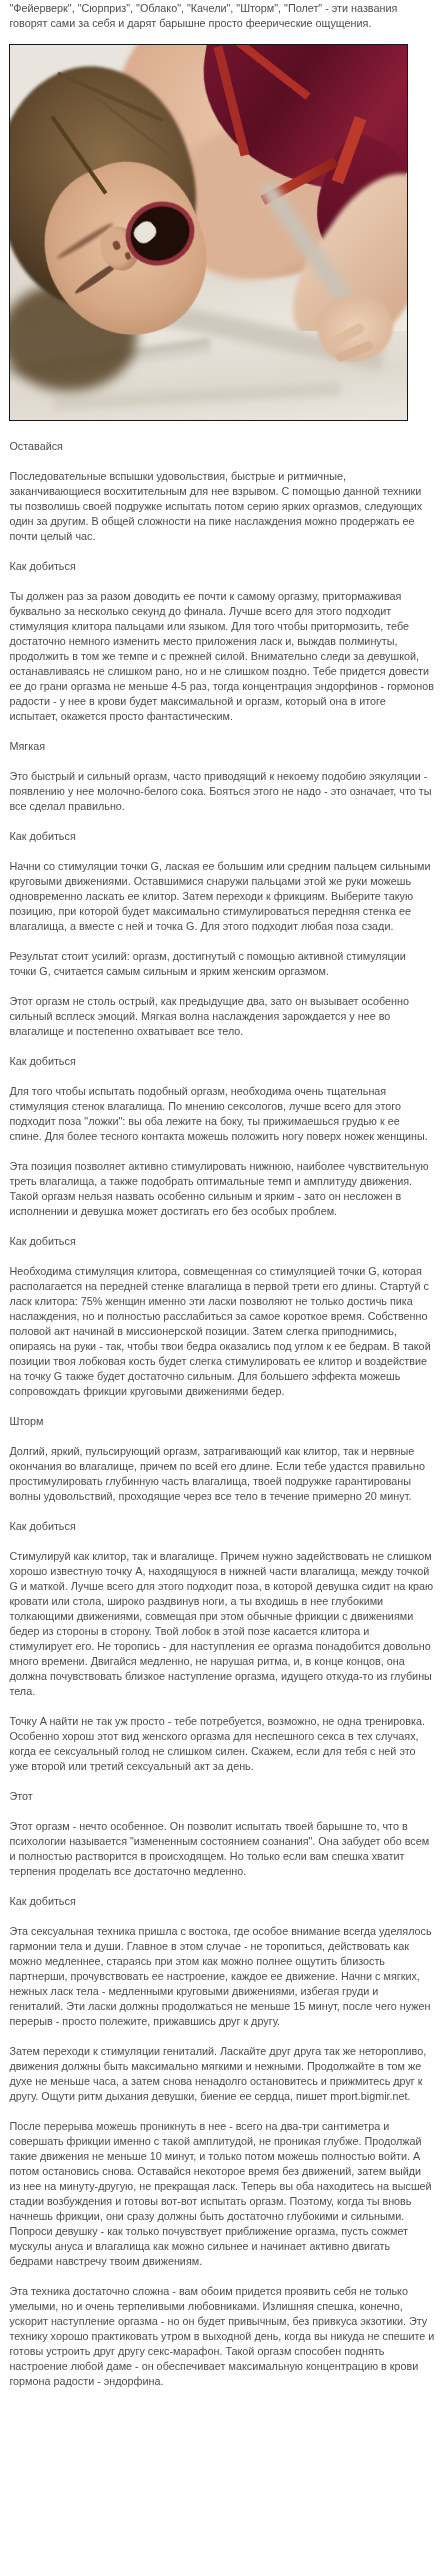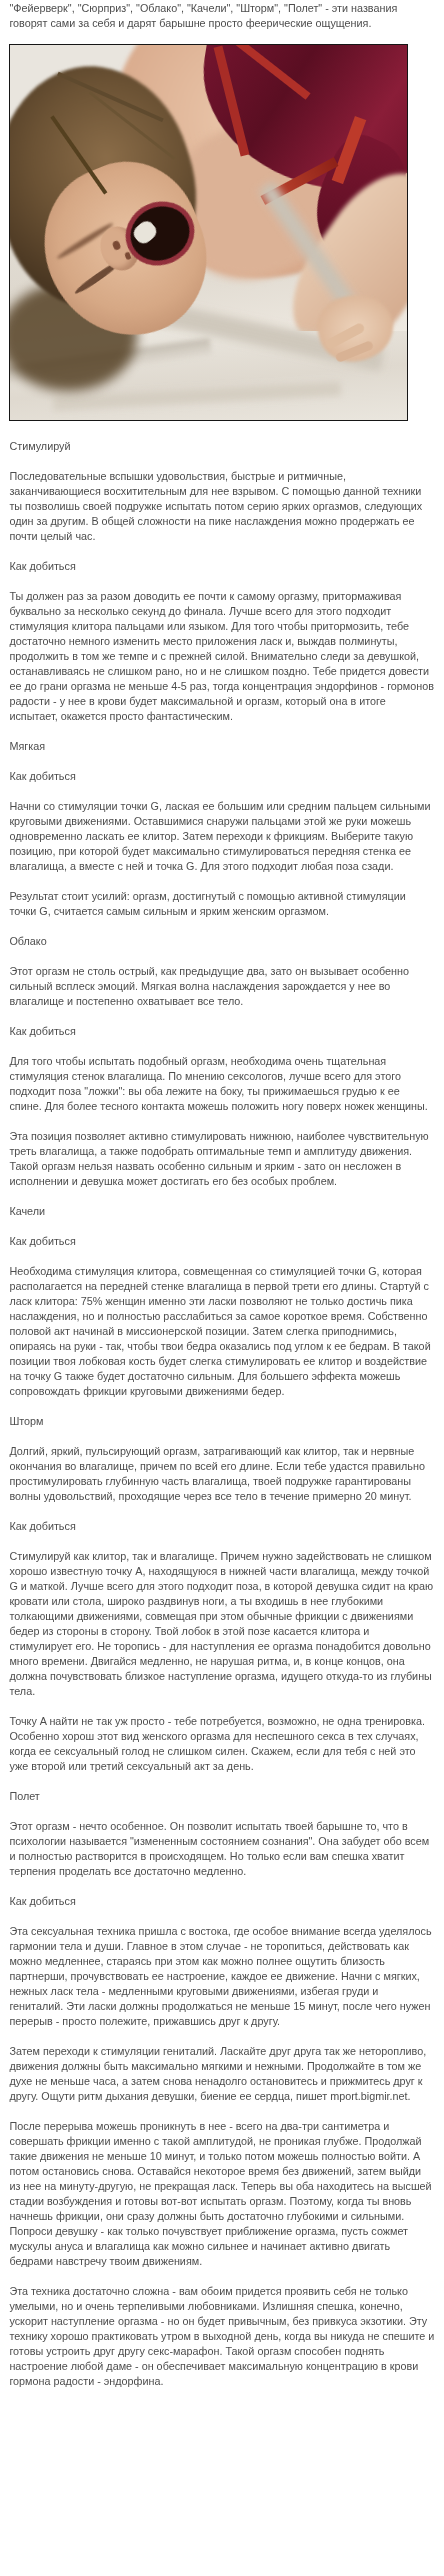--- a/index.html
+++ b/index.html
@@ -111,42 +111,41 @@
     <div class="ph nose"></div>
     <div class="ph nostril"></div>
     <div class="ph mouth"></div>
     <div class="ph teeth"></div>
     <div class="ph hand"></div>
     <div class="ph finger-1"></div>
     <div class="ph finger-2"></div>
   </div>
 
   <div class="text-col">
-    <p class="block">Стимулируй</p>
+    <p class="block">Оставайся</p>
     <p class="block">Последовательные вспышки удовольствия, быстрые и ритмичные, заканчивающиеся восхитительным для нее взрывом. С помощью данной техники ты позволишь своей подружке испытать потом серию ярких оргазмов, следующих один за другим. В общей сложности на пике наслаждения можно продержать ее почти целый час.</p>
     <p class="block">Как добиться</p>
     <p class="block">Ты должен раз за разом доводить ее почти к самому оргазму, притормаживая буквально за несколько секунд до финала. Лучше всего для этого подходит стимуляция клитора пальцами или языком. Для того чтобы притормозить, тебе достаточно немного изменить место приложения ласк и, выждав полминуты, продолжить в том же темпе и с прежней силой. Внимательно следи за девушкой, останавливаясь не слишком рано, но и не слишком поздно. Тебе придется довести ее до грани оргазма не меньше 4-5 раз, тогда концентрация эндорфинов - гормонов радости - у нее в крови будет максимальной и оргазм, который она в итоге испытает, окажется просто фантастическим.</p>
     <p class="block">Мягкая</p>
+    <p class="block">Это быстрый и сильный оргазм, часто приводящий к некоему подобию эякуляции - появлению у нее молочно-белого сока. Бояться этого не надо - это означает, что ты все сделал правильно.</p>
     <p class="block">Как добиться</p>
     <p class="block">Начни со стимуляции точки G, лаская ее большим или средним пальцем сильными круговыми движениями. Оставшимися снаружи пальцами этой же руки можешь одновременно ласкать ее клитор. Затем переходи к фрикциям. Выберите такую позицию, при которой будет максимально стимулироваться передняя стенка ее влагалища, а вместе с ней и точка G. Для этого подходит любая поза сзади.</p>
     <p class="block">Результат стоит усилий: оргазм, достигнутый с помощью активной стимуляции точки G, считается самым сильным и ярким женским оргазмом.</p>
-    <p class="block">Облако</p>
     <p class="block">Этот оргазм не столь острый, как предыдущие два, зато он вызывает особенно сильный всплеск эмоций. Мягкая волна наслаждения зарождается у нее во влагалище и постепенно охватывает все тело.</p>
     <p class="block">Как добиться</p>
     <p class="block">Для того чтобы испытать подобный оргазм, необходима очень тщательная стимуляция стенок влагалища. По мнению сексологов, лучше всего для этого подходит поза "ложки": вы оба лежите на боку, ты прижимаешься грудью к ее спине. Для более тесного контакта можешь положить ногу поверх ножек женщины.</p>
     <p class="block">Эта позиция позволяет активно стимулировать нижнюю, наиболее чувствительную треть влагалища, а также подобрать оптимальные темп и амплитуду движения. Такой оргазм нельзя назвать особенно сильным и ярким - зато он несложен в исполнении и девушка может достигать его без особых проблем.</p>
-    <p class="block">Качели</p>
     <p class="block">Как добиться</p>
     <p class="block">Необходима стимуляция клитора, совмещенная со стимуляцией точки G, которая располагается на передней стенке влагалища в первой трети его длины. Стартуй с ласк клитора: 75% женщин именно эти ласки позволяют не только достичь пика наслаждения, но и полностью расслабиться за самое короткое время. Собственно половой акт начинай в миссионерской позиции. Затем слегка приподнимись, опираясь на руки - так, чтобы твои бедра оказались под углом к ее бедрам. В такой позиции твоя лобковая кость будет слегка стимулировать ее клитор и воздействие на точку G также будет достаточно сильным. Для большего эффекта можешь сопровождать фрикции круговыми движениями бедер.</p>
     <p class="block">Шторм</p>
     <p class="block">Долгий, яркий, пульсирующий оргазм, затрагивающий как клитор, так и нервные окончания во влагалище, причем по всей его длине. Если тебе удастся правильно простимулировать глубинную часть влагалища, твоей подружке гарантированы волны удовольствий, проходящие через все тело в течение примерно 20 минут.</p>
     <p class="block">Как добиться</p>
     <p class="block">Стимулируй как клитор, так и влагалище. Причем нужно задействовать не слишком хорошо известную точку A, находящуюся в нижней части влагалища, между точкой G и маткой. Лучше всего для этого подходит поза, в которой девушка сидит на краю кровати или стола, широко раздвинув ноги, а ты входишь в нее глубокими толкающими движениями, совмещая при этом обычные фрикции с движениями бедер из стороны в сторону. Твой лобок в этой позе касается клитора и стимулирует его. Не торопись - для наступления ее оргазма понадобится довольно много времени. Двигайся медленно, не нарушая ритма, и, в конце концов, она должна почувствовать близкое наступление оргазма, идущего откуда-то из глубины тела.</p>
     <p class="block">Точку A найти не так уж просто - тебе потребуется, возможно, не одна тренировка. Особенно хорош этот вид женского оргазма для неспешного секса в тех случаях, когда ее сексуальный голод не слишком силен. Скажем, если для тебя с ней это уже второй или третий сексуальный акт за день.</p>
-    <p class="block">Полет</p>
+    <p class="block">Этот</p>
     <p class="block">Этот оргазм - нечто особенное. Он позволит испытать твоей барышне то, что в психологии называется "измененным состоянием сознания". Она забудет обо всем и полностью растворится в происходящем. Но только если вам спешка хватит терпения проделать все достаточно медленно.</p>
     <p class="block">Как добиться</p>
     <p class="block">Эта сексуальная техника пришла с востока, где особое внимание всегда уделялось гармонии тела и души. Главное в этом случае - не торопиться, действовать как можно медленнее, стараясь при этом как можно полнее ощутить близость партнерши, прочувствовать ее настроение, каждое ее движение. Начни с мягких, нежных ласк тела - медленными круговыми движениями, избегая груди и гениталий. Эти ласки должны продолжаться не меньше 15 минут, после чего нужен перерыв - просто полежите, прижавшись друг к другу.</p>
     <p class="block">Затем переходи к стимуляции гениталий. Ласкайте друг друга так же неторопливо, движения должны быть максимально мягкими и нежными. Продолжайте в том же духе не меньше часа, а затем снова ненадолго остановитесь и прижмитесь друг к другу. Ощути ритм дыхания девушки, биение ее сердца, пишет mport.bigmir.net.</p>
     <p class="block">После перерыва можешь проникнуть в нее - всего на два-три сантиметра и совершать фрикции именно с такой амплитудой, не проникая глубже. Продолжай такие движения не меньше 10 минут, и только потом можешь полностью войти. А потом остановись снова. Оставайся некоторое время без движений, затем выйди из нее на минуту-другую, не прекращая ласк. Теперь вы оба находитесь на высшей стадии возбуждения и готовы вот-вот испытать оргазм. Поэтому, когда ты вновь начнешь фрикции, они сразу должны быть достаточно глубокими и сильными. Попроси девушку - как только почувствует приближение оргазма, пусть сожмет мускулы ануса и влагалища как можно сильнее и начинает активно двигать бедрами навстречу твоим движениям.</p>
     <p class="block">Эта техника достаточно сложна - вам обоим придется проявить себя не только умелыми, но и очень терпеливыми любовниками. Излишняя спешка, конечно, ускорит наступление оргазма - но он будет привычным, без привкуса экзотики. Эту технику хорошо практиковать утром в выходной день, когда вы никуда не спешите и готовы устроить друг другу секс-марафон. Такой оргазм способен поднять настроение любой даме - он обеспечивает максимальную концентрацию в крови гормона радости - эндорфина.</p>
   </div>
 </div>
 
 

